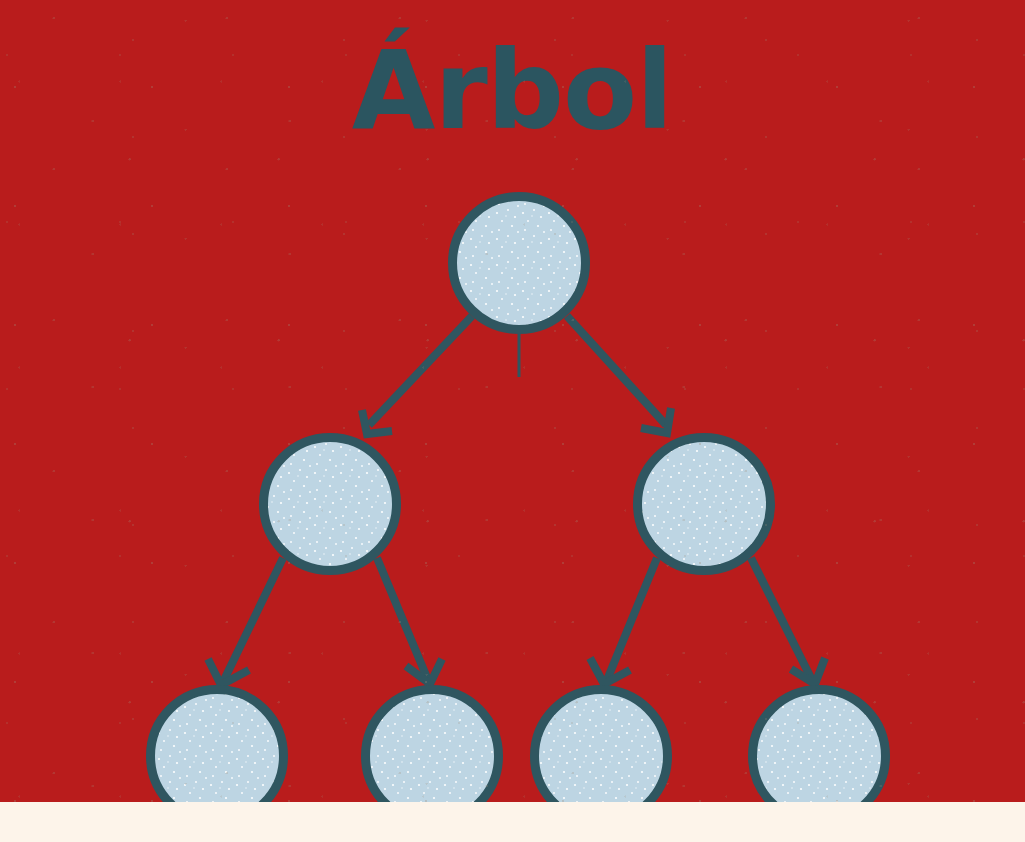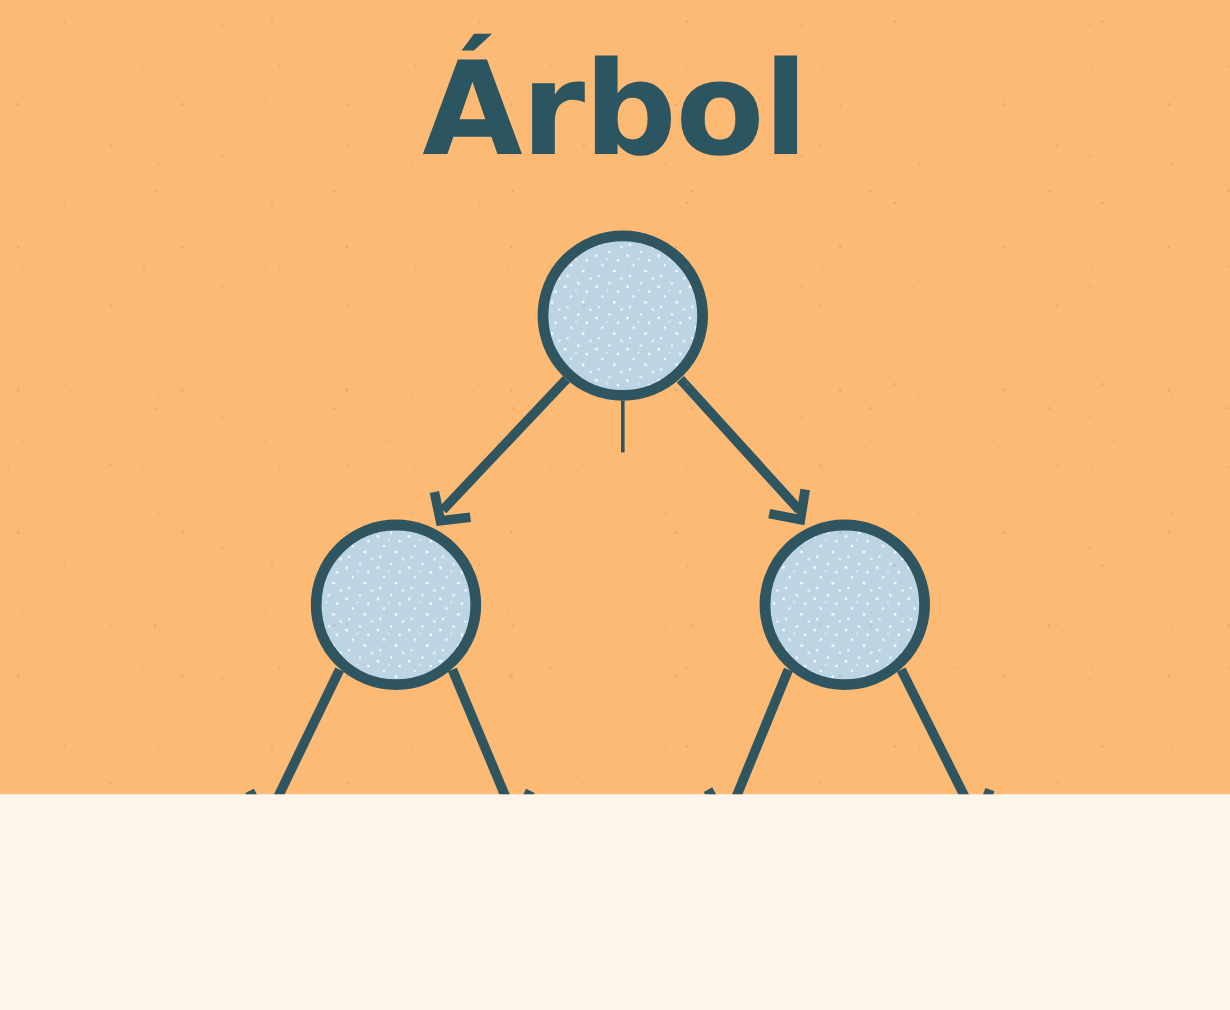--- a/index.html
+++ b/index.html
@@ -39,21 +39,21 @@
   }
   .title-text {
     font-family: "DejaVu Sans", sans-serif;
     font-weight: 700;
     letter-spacing: -1px;
   }
 </style>
 </head>
 <body>
 
-<div id="canvas" style="width: 1025px; height: 662px; background-color: #fdba74;">
+<div id="canvas" style="width: 1025px; height: 802px; background-color: #b91c1c;">
 
   <svg id="svg-root" width="1025" height="842" viewBox="0 0 1025 842">
 
     <defs>
 
       <pattern id="speckle" width="26" height="26" patternUnits="userSpaceOnUse">
         <rect width="26" height="26" fill="#bdd5e3"></rect>
         <circle cx="3" cy="5" r="1.1" fill="#ffffff" opacity=".95"></circle>
         <circle cx="14" cy="2" r="1.0" fill="#ffffff" opacity=".9"></circle>
         <circle cx="21" cy="9" r="1.1" fill="#ffffff" opacity=".95"></circle>

